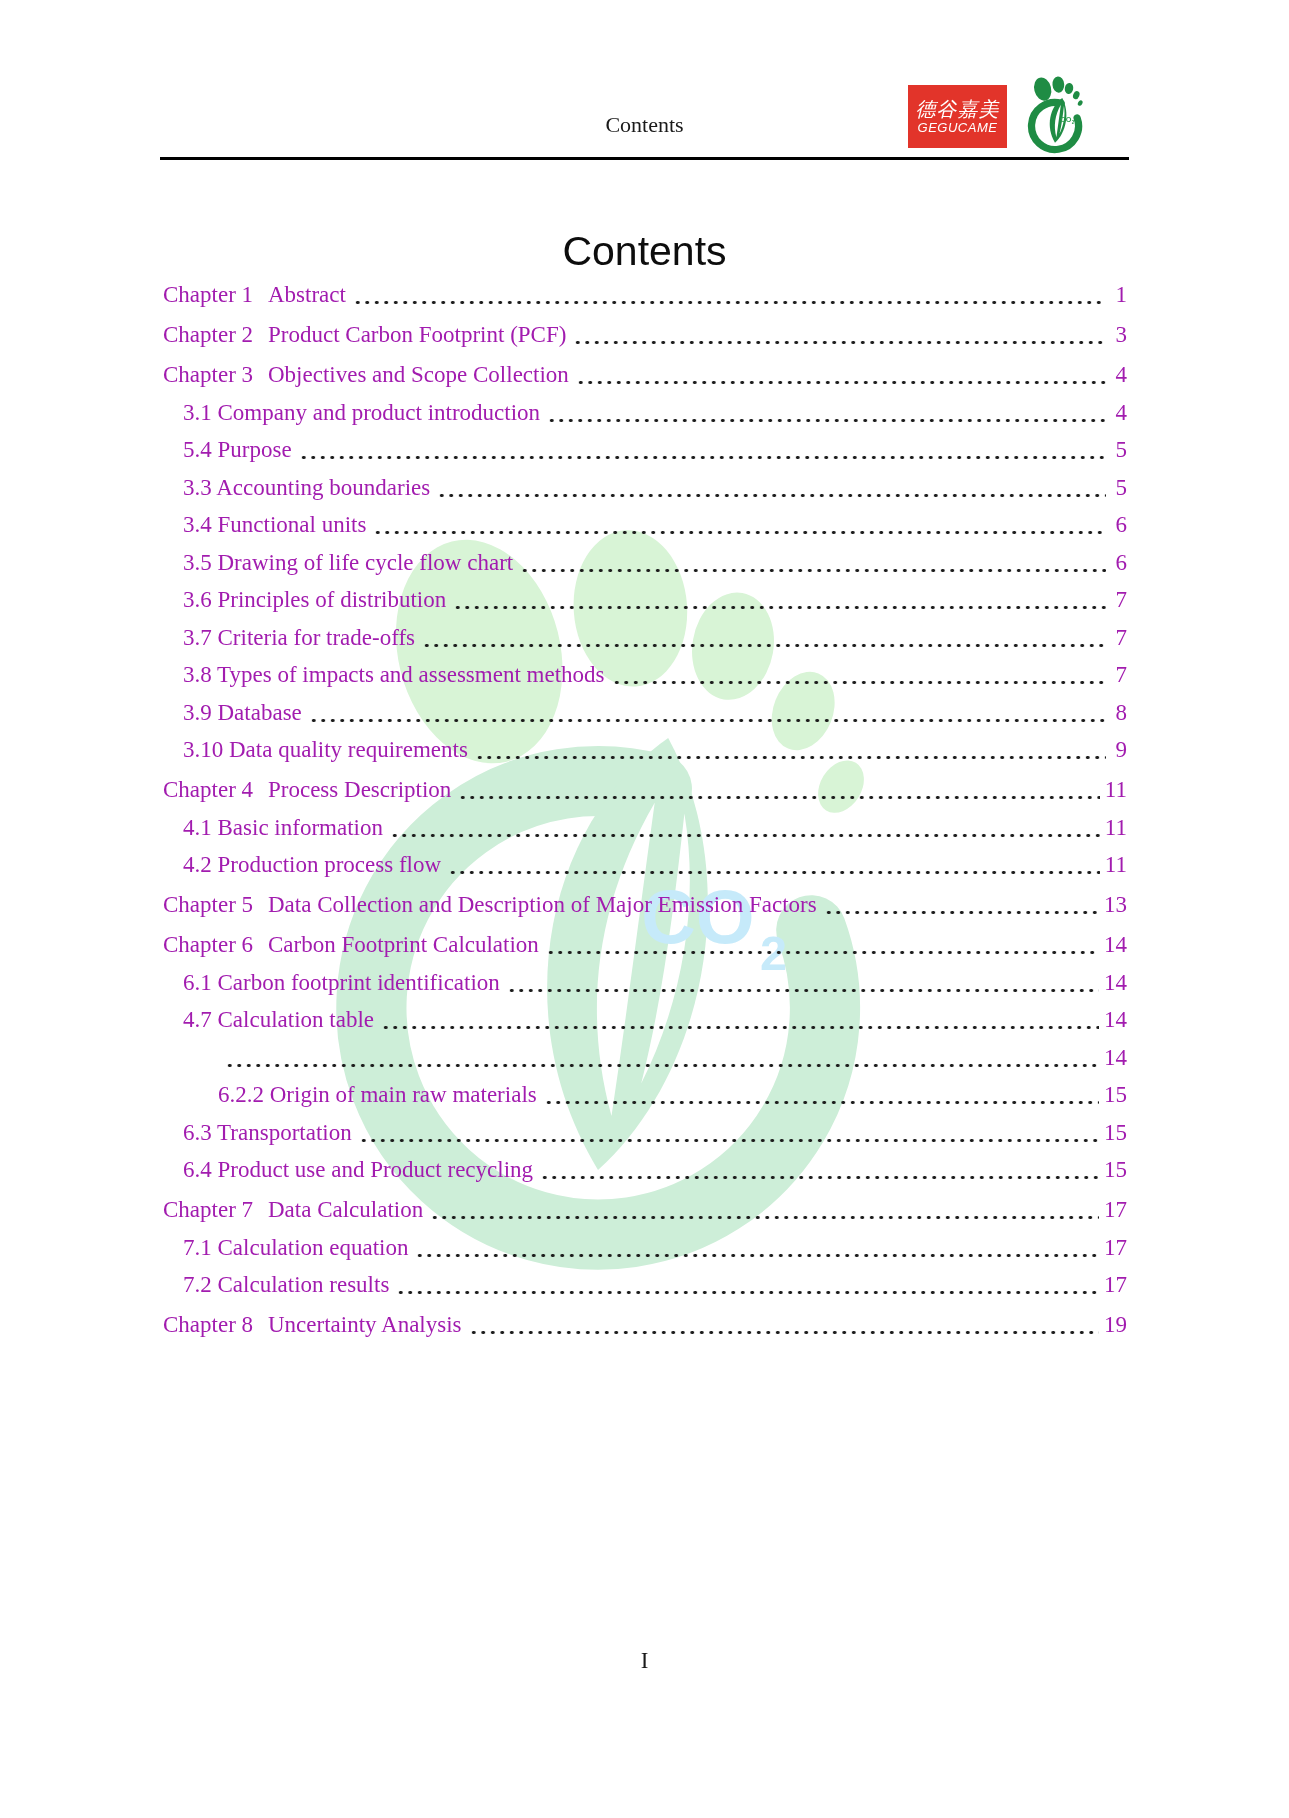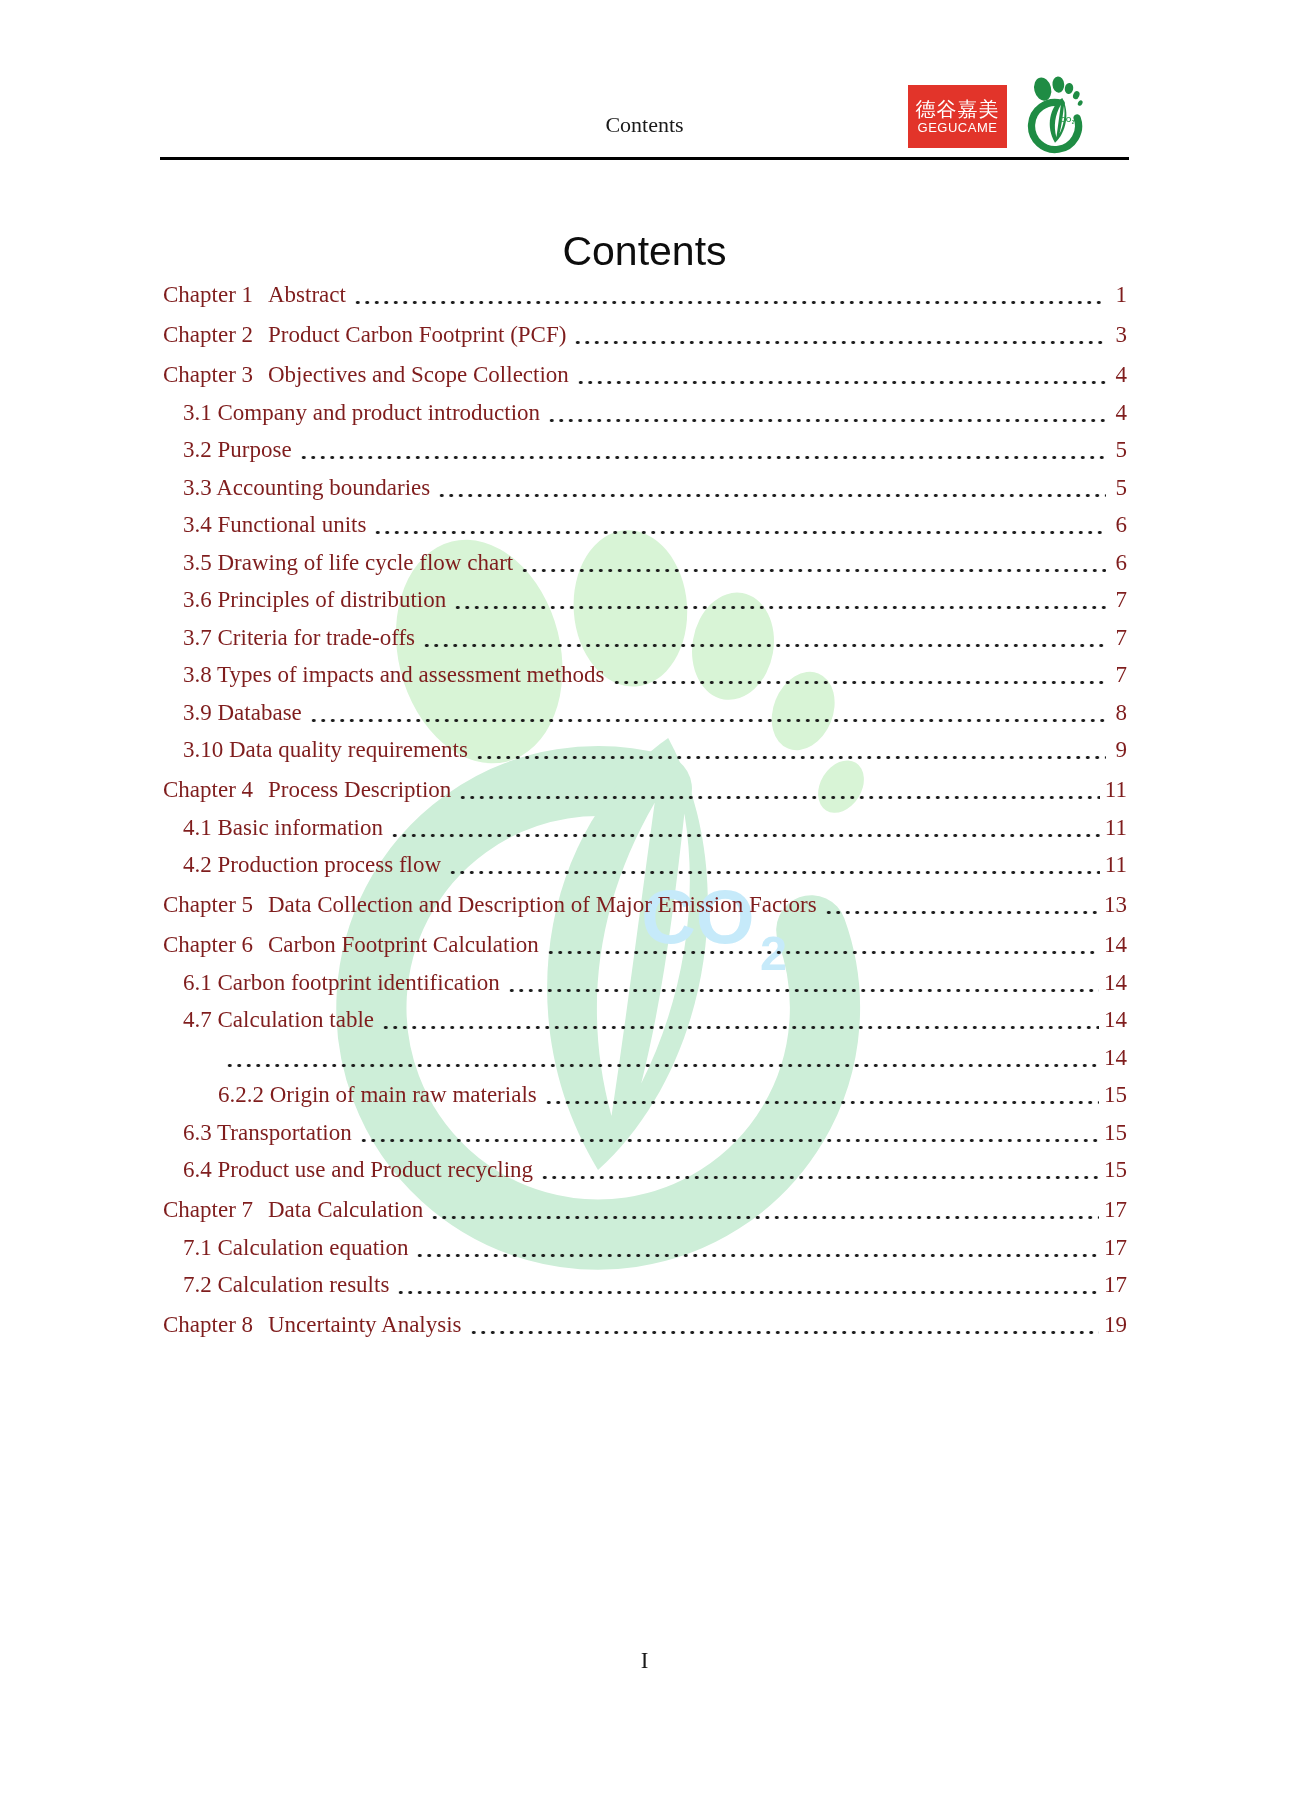--- a/index.html
+++ b/index.html
@@ -15,21 +15,21 @@
     text-align:center; font-size:22px; color:#1a1a1a;
   }
   .header-rule {
     position:absolute; left:160px; right:160px; top:157px;
     height:3px; background:#000;
   }
   .logo-red {
     position:absolute; left:908px; top:85px; width:99px; height:63px;
     background:var(--logo_red); color:#fff; text-align:center;
     font-family:"Liberation Sans", sans-serif;
-    display:flex; flex-direction:column; justify-content:center; line-height:1.15;
+    display:flex; flex-direction:column; justify-content:center; line-height:1.15;font-style:italic;
   }
   .logo-red .cn { font-size:20px; letter-spacing:1px; }
   .logo-red .en { font-size:13px; letter-spacing:0.5px; }
 
   .logo-green { position:absolute; left:1026px; top:70px; width:58px; height:84px; }
   .logo-green .fp-fill { fill:var(--logo_green); }
   .logo-green .fp-ring { stroke:var(--logo_green); }
   .logo-green .fp-slit { fill:#ffffff; }
   .logo-green .fp-co { fill:var(--logo_co2_green); font-family:"Liberation Sans",sans-serif; font-weight:bold; }
 
@@ -50,21 +50,21 @@
     font-family:"Liberation Sans", sans-serif; font-size:41px; color:#0d0d0d;
   }
 
   
   .toc {
     position:absolute; left:163px; top:281px; width:964px; z-index:2;
   }
   .toc-row {
     display:flex; align-items:flex-end;
     font-size:23px; line-height:28px; margin-bottom:9.5px;
-    color:#7f1d1d;
+    color:#a21caf;
   }
   .toc-row.chapter:not(:first-child) { margin-top:12px; }
   .toc-row.lvl1 { padding-left:20px;justify-content:space-between; }
   .toc-row.lvl2 { padding-left:55px; }
   .toc-text { white-space:nowrap; }
   .prefix { display:inline-block; min-width:105px; }
   .dots {
     flex:1; height:5px; margin:0 5px 4px 7px;
     background-image:radial-gradient(circle, #1c1c1c 1.6px, transparent 1.9px);
     background-size:9.5px 5px; background-repeat:repeat-x; background-position:left bottom;
@@ -147,21 +147,21 @@
       <span class="pagenum">4</span>
     </div>
 
     <div class="toc-row lvl1">
       <span class="toc-text"><span class="label">3.1 Company and product introduction</span></span>
       <span class="dots"></span>
       <span class="pagenum">4</span>
     </div>
 
     <div class="toc-row lvl1">
-      <span class="toc-text"><span class="label">3.2 Purpose</span></span>
+      <span class="toc-text"><span class="label">5.4 Purpose</span></span>
       <span class="dots"></span>
       <span class="pagenum">5</span>
     </div>
 
     <div class="toc-row lvl1">
       <span class="toc-text"><span class="label">3.3 Accounting boundaries</span></span>
       <span class="dots"></span>
       <span class="pagenum">5</span>
     </div>
 

